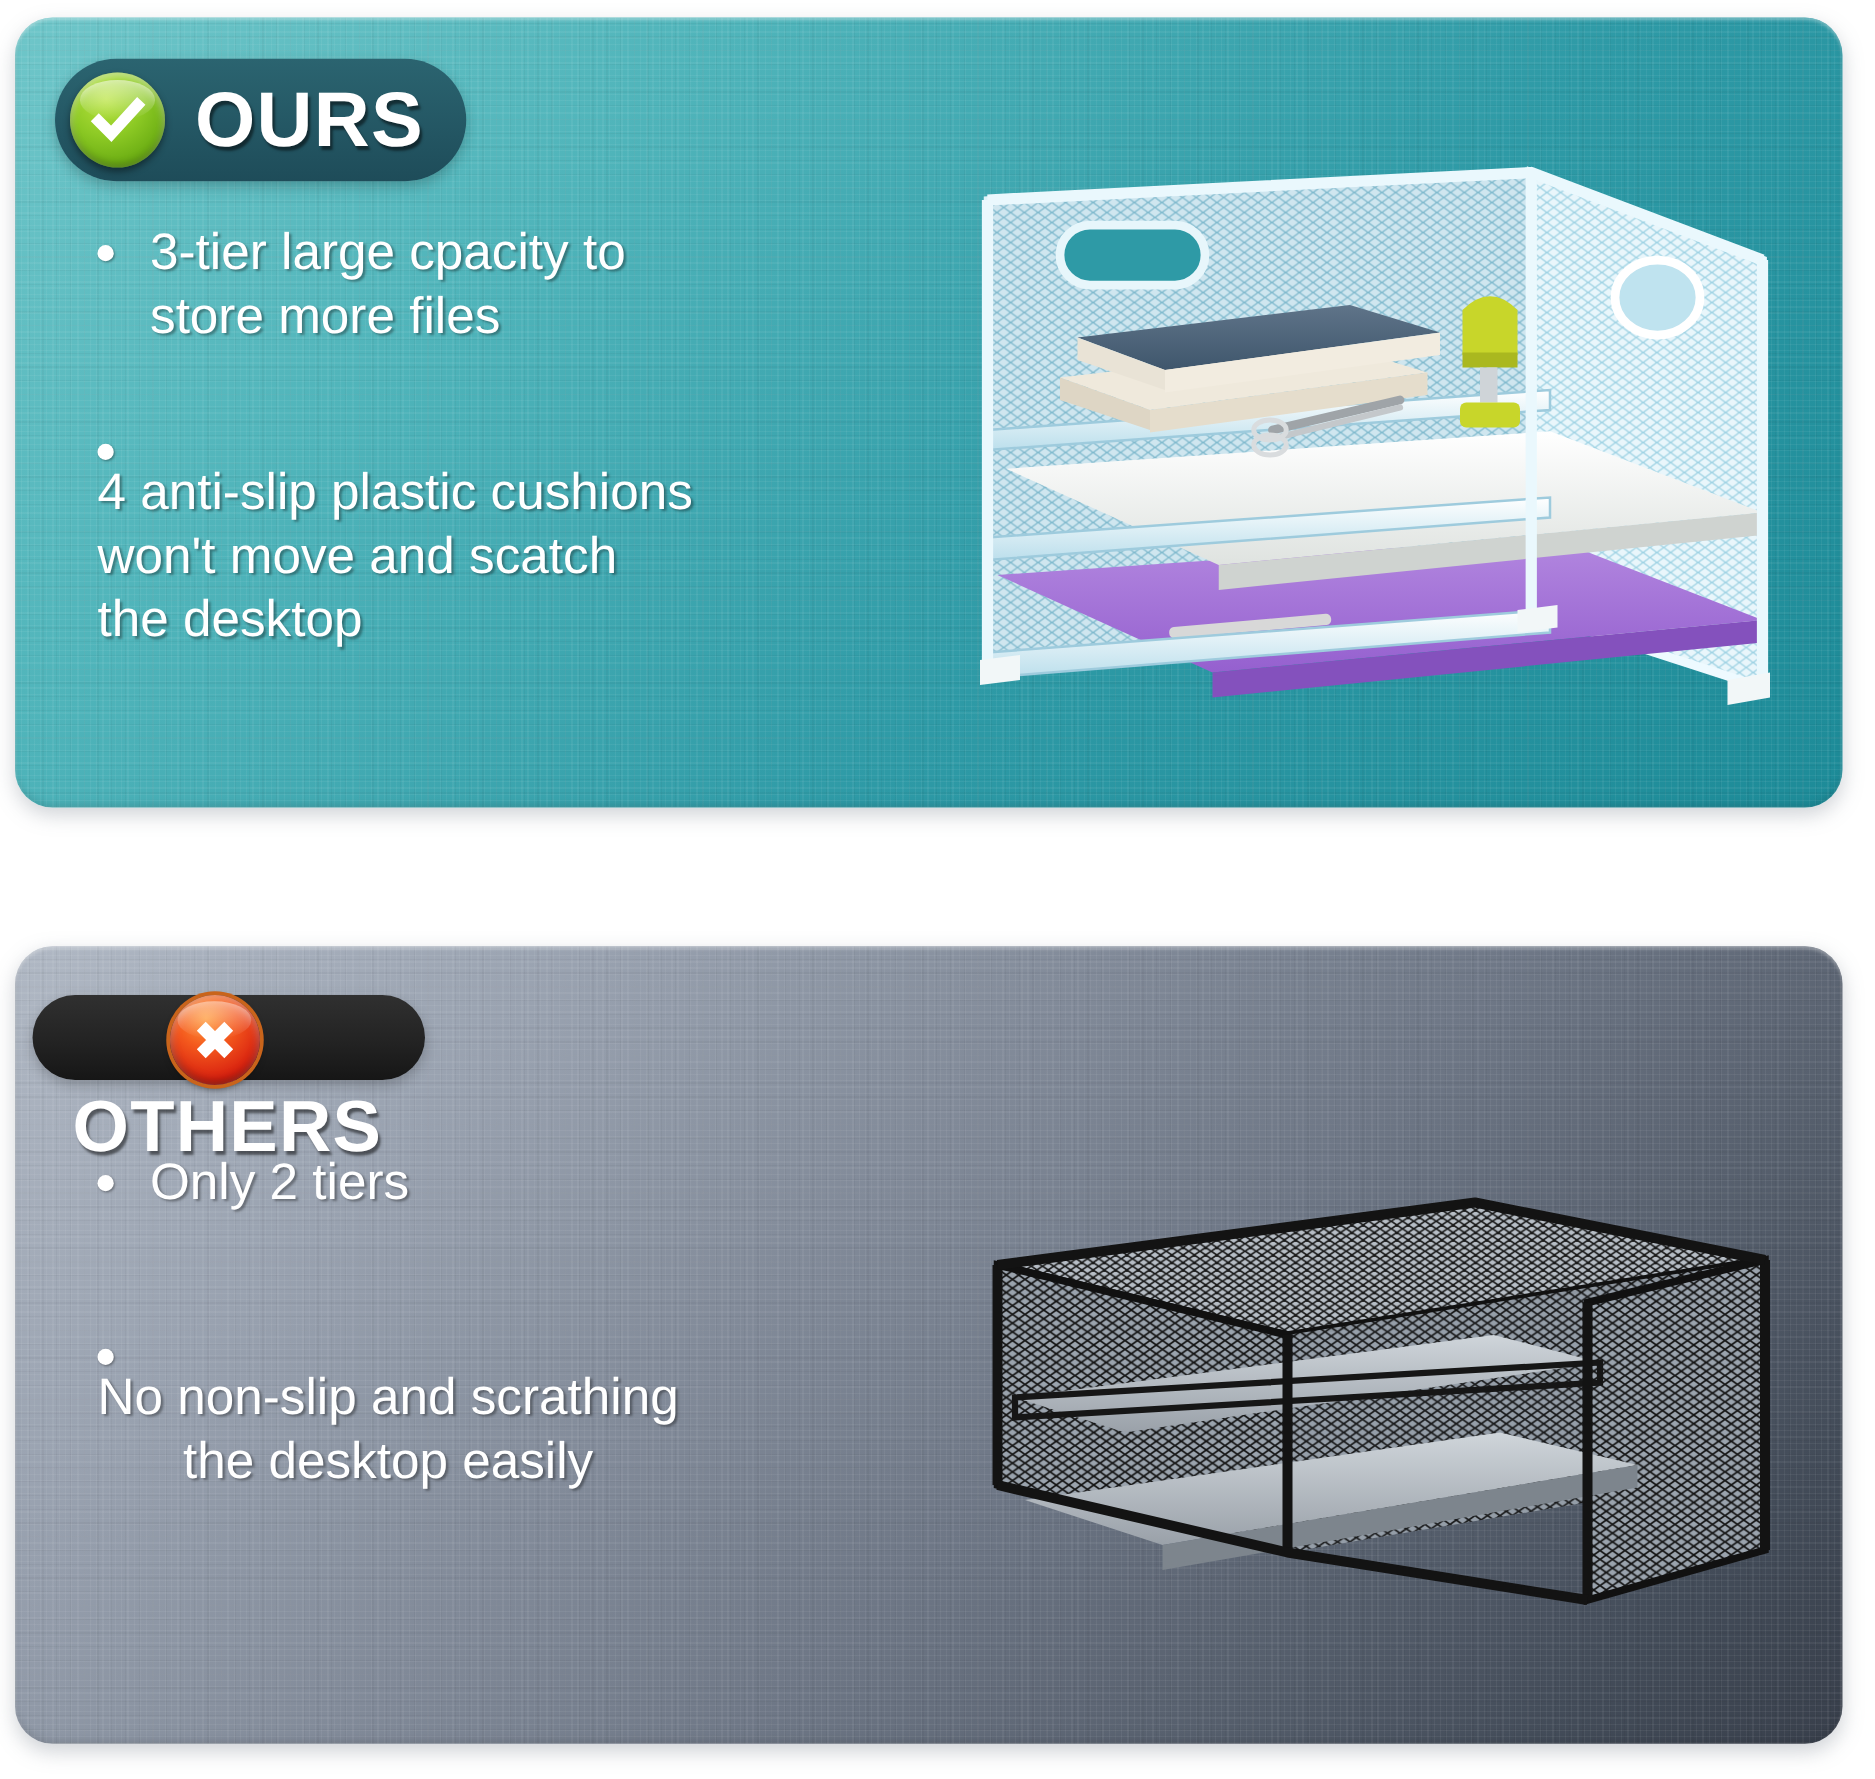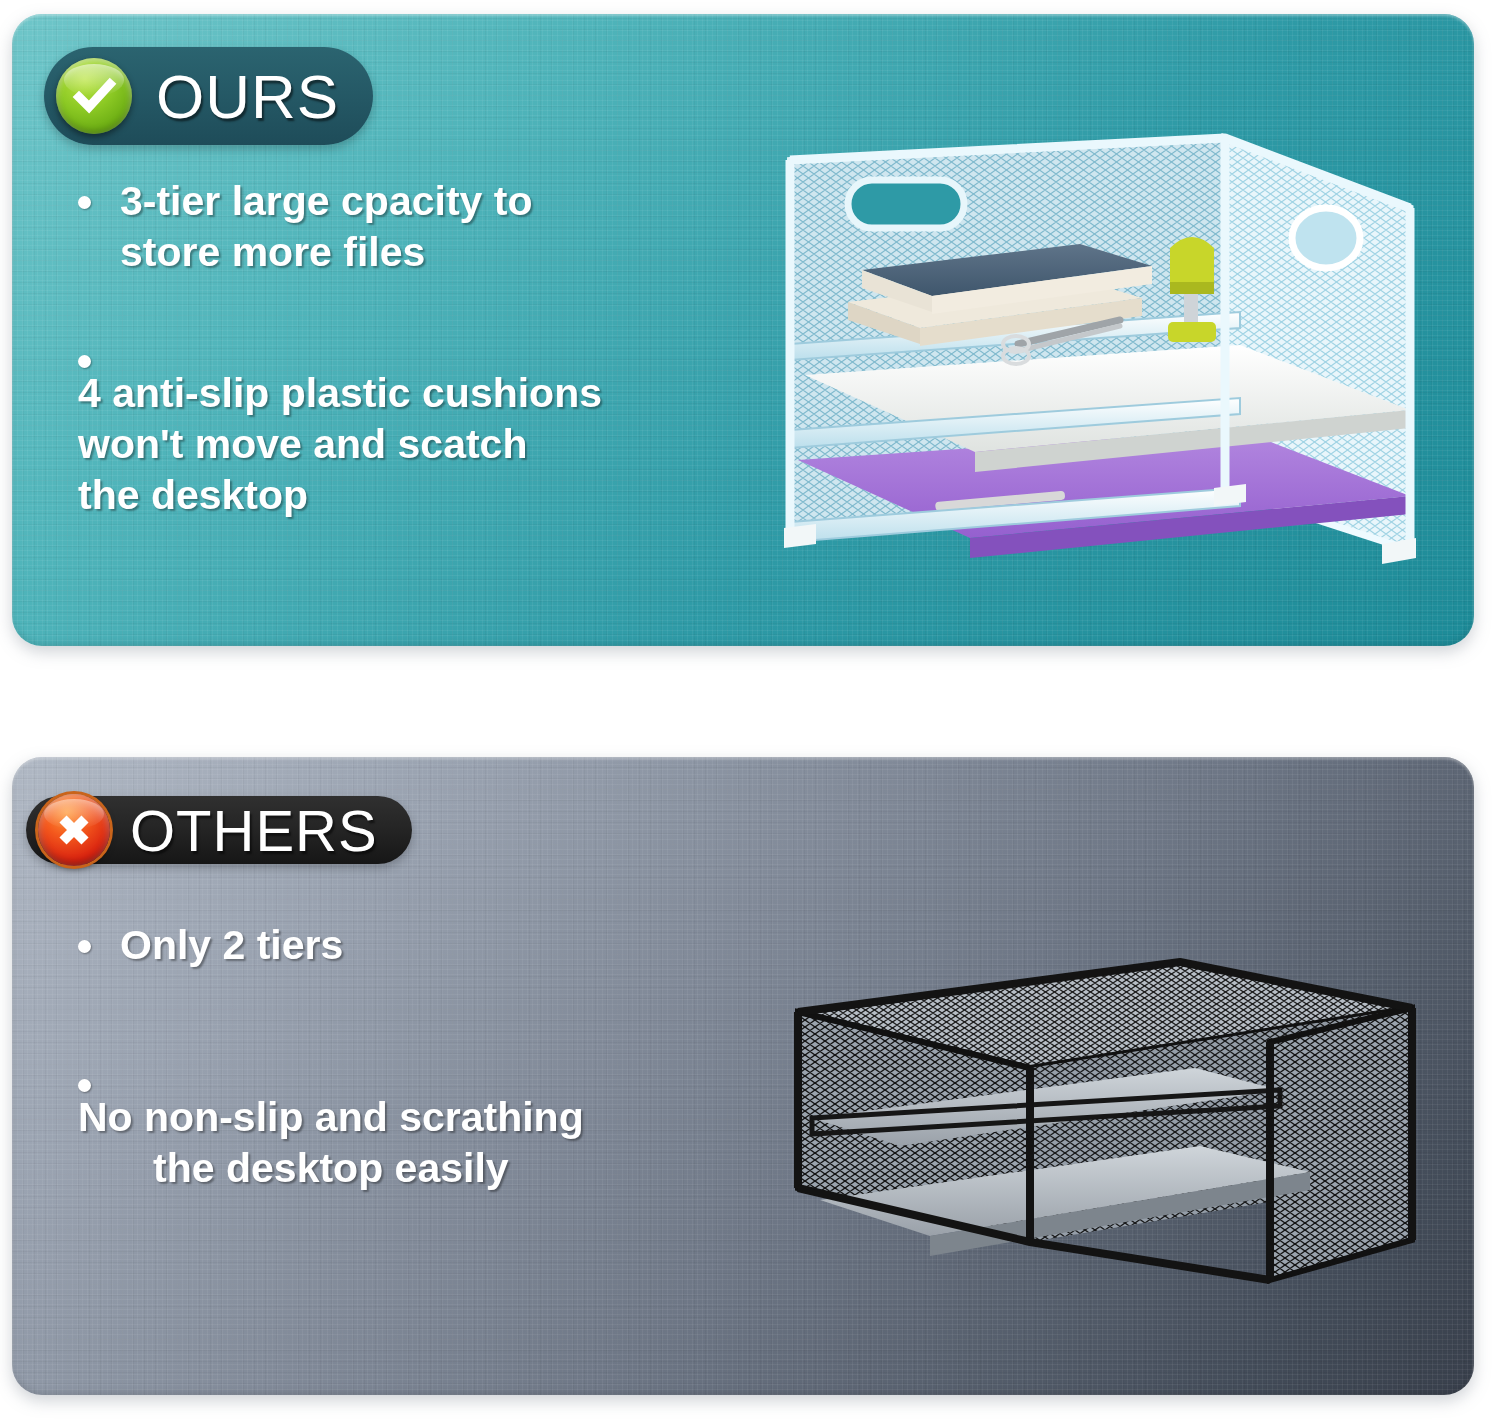--- a/index.html
+++ b/index.html
@@ -54,24 +54,25 @@
     padding: 0 34px 0 12px;
     box-shadow: 0 4px 10px rgba(0,0,0,.22);
   }
   #badge-ours {
     left: 44px; top: 47px; height: 98px;
     background: linear-gradient(180deg,#2b6470 0%, #245764 55%, #1e4c59 100%);
   }
   #badge-others {
     left: 26px; top: 796px; height: 68px;
     background: linear-gradient(180deg,#303030 0%, #232323 55%, #161616 100%);
+    flex-direction: column;
   }
   .badge-label {
     color:#fff;
-    font-weight: 400;
+    font-weight: 700;
     font-size: 62px;
     letter-spacing: 1px;
     margin-left: 24px;
     text-shadow: 2px 3px 2px rgba(0,0,0,.5);
     white-space: nowrap;
   }
   #badge-others .badge-label { font-size: 58px; margin-left: 20px; }
 
   
   .icon-circle { position: relative; border-radius: 50%; flex: 0 0 auto; display:flex; align-items:center; justify-content:center; }
@@ -100,21 +101,21 @@
   
   .bullets { position: absolute; }
   #bullets-ours  { left: 78px; top: 176px;  width: 650px; }
   #bullets-others{ left: 78px; top: 920px;  width: 700px; text-align: center; }
 
   .bullet-item {
     position: relative;
     display: flex;
     align-items: flex-start;
     color: #ffffff;
-    font-weight: 700;
+    font-weight: 400;
     text-shadow: 2px 2px 2px rgba(0,0,0,.35);
   }
   #bullets-ours   .bullet-item { font-size: 41px; line-height: 51px; margin-bottom: 57px; }
   #bullets-others .bullet-item { font-size: 41px; line-height: 51px; margin-bottom: 88px; }
   .bullet-item:last-child { margin-bottom: 0; flex-direction: column; }
 
   .dot {
     flex: 0 0 auto;
     width: 13px; height: 13px; border-radius: 50%;
     background: #ffffff;

